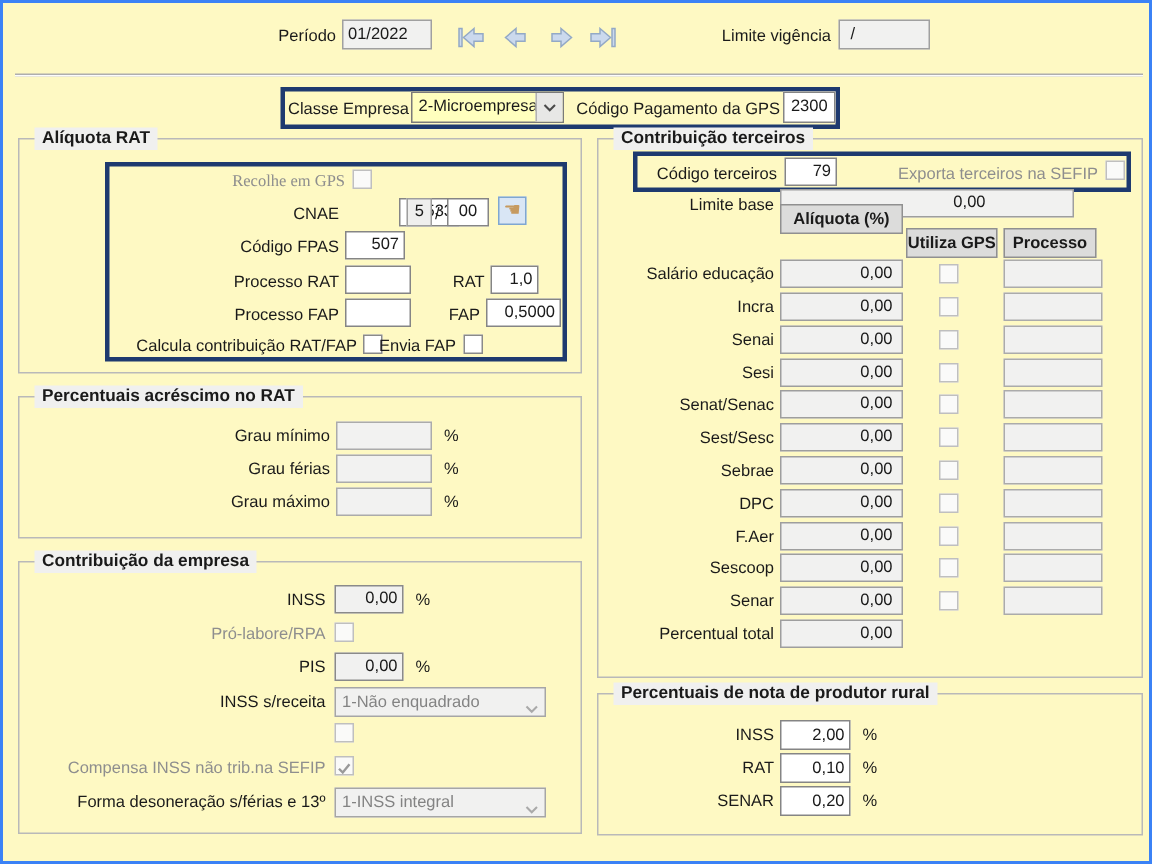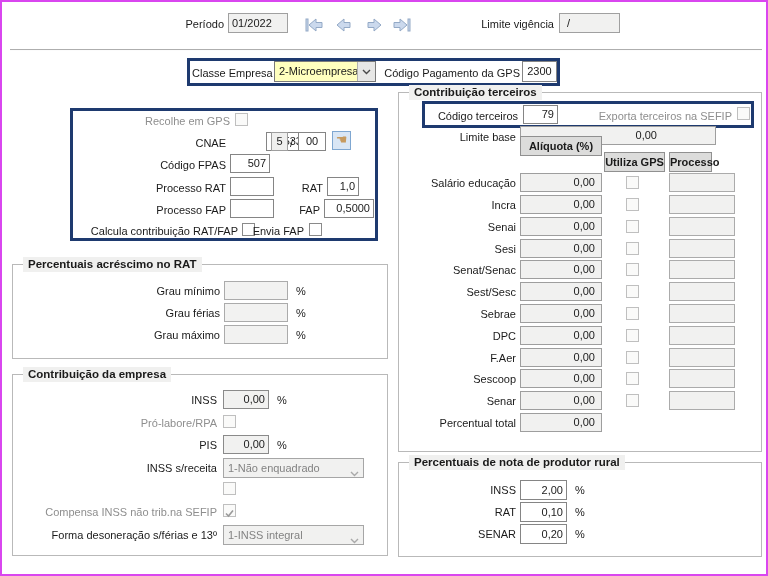--- a/index.html
+++ b/index.html
@@ -1,18 +1,18 @@
 <!DOCTYPE html>
 <html><head>
 <meta charset="utf-8">
 <style>
   html,body{margin:0;padding:0;background:#d7d7d7;}
   #window{
     position:relative;width:768px;height:576px;box-sizing:border-box;
-    background:#ffffff;border:2px solid #d946ef;overflow:hidden;
+    background:#fef9c3;border:2px solid #3b82f6;overflow:hidden;
     font-family:"Liberation Sans", sans-serif;color:#1a1a1a;
   }
   .lbl{position:absolute;font-size:11px;line-height:14px;text-align:right;white-space:nowrap;color:#1a1a1a;}
   .lbl.left{text-align:left;}
   .lbl.dis{color:#8e8e8e;}
   .fld{position:absolute;box-sizing:border-box;height:19px;border:1px solid #858585;background:#fff;
        font-size:11px;line-height:17px;padding:0 3px;white-space:nowrap;overflow:hidden;}
   .fld.num{text-align:right;}
   .fld.ctr{text-align:center;padding:0;}
   .fld.ro{background:#f1f1f0;border-color:#a0a0a0;}
@@ -79,23 +79,26 @@
     <span>2-Microempresa</span>
     <span class="combo-btn">
       <svg width="11" height="9" viewBox="0 0 11 9">
         <polyline points="2,3 5.5,6.5 9,3" fill="none" stroke="#4a4a4a" stroke-width="1.4"></polyline>
       </svg>
     </span>
   </div>
   <div class="lbl" style="left:340px;width:178px;top:64px;">Código Pagamento da GPS</div>
   <div class="fld ctr" style="left:520px;top:59px;width:35px;height:21px;line-height:19px;">2300</div>
 
+  <div class="grp" style="left:10px;top:90px;width:374px;height:155px;">
+    <span class="grp-title">Alíquota RAT</span>
+  </div>
   <div class="hl" style="left:68px;top:106px;width:308px;height:133px;"></div>
 
-  <div class="lbl dis" style="left:80px;width:148px;top:112px;">Recolhe em GPS</div>
+  <div class="lbl dis" style="left:80px;width:148px;top:112px;font-family:Liberation Serif, serif;">Recolhe em GPS</div>
   <div class="cb dis" style="left:233px;top:111px;"></div>
 
   <div class="lbl" style="left:140px;width:84px;top:134px;">CNAE</div>
   <div class="fld num" style="left:228px;top:130px;width:40px;margin-left:36px;">1533</div>
   <div class="fld ctr" style="left:269px;top:130px;width:17px;background:#efefee;border-color:#9e9e9e;">5</div>
   <div class="lbl left" style="left:288px;width:8px;top:134px;">/</div>
   <div class="fld ctr" style="left:296px;top:130px;width:28px;">00</div>
   <div class="lookup" style="left:330px;top:129px;">
     <span>☚</span>
   </div>
@@ -181,21 +184,21 @@
   <div class="lbl" style="left:428px;width:88px;top:107px;">Código terceiros</div>
   <div class="fld num" style="left:521px;top:103px;width:35px;">79</div>
   <div class="lbl dis" style="left:580px;width:150px;top:107px;">Exporta terceiros na SEFIP</div>
   <div class="cb dis" style="left:735px;top:105px;"></div>
 
   <div class="lbl" style="left:400px;width:114px;top:128px;">Limite base</div>
   <div class="fld ro num" style="left:518px;top:124px;width:196px;border-color:#9e9e9e;padding-right:58px;">0,00</div>
 
   <div class="hdrcell" style="left:518px;top:134px;width:82px;">Alíquota (%)</div>
   <div class="hdrcell" style="left:602px;top:150px;width:61px;">Utiliza GPS</div>
-  <div class="hdrcell" style="left:667px;top:150px;width:43px;">Processo</div>
+  <div class="hdrcell" style="left:667px;top:150px;width:62px;">Processo</div>
 
   <div class="lbl" style="left:390px;width:124px;top:174px;">Salário educação</div>
   <div class="fld ro num" style="left:518px;top:171px;width:82px;border-color:#9e9e9e;padding-right:6px;">0,00</div>
   <div class="cb dis" style="left:624px;top:174px;"></div>
   <div class="fld ro" style="left:667px;top:171px;width:66px;border-color:#ababab;"></div>
 
   <div class="lbl" style="left:390px;width:124px;top:196px;">Incra</div>
   <div class="fld ro num" style="left:518px;top:193px;width:82px;border-color:#9e9e9e;padding-right:6px;">0,00</div>
   <div class="cb dis" style="left:624px;top:196px;"></div>
   <div class="fld ro" style="left:667px;top:193px;width:66px;border-color:#ababab;"></div>

